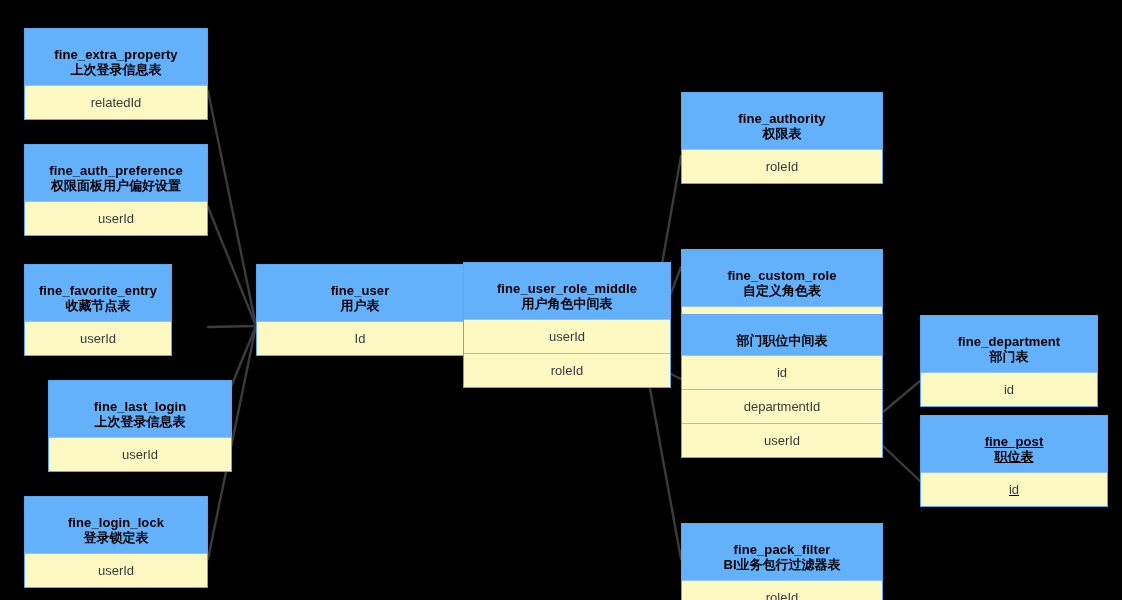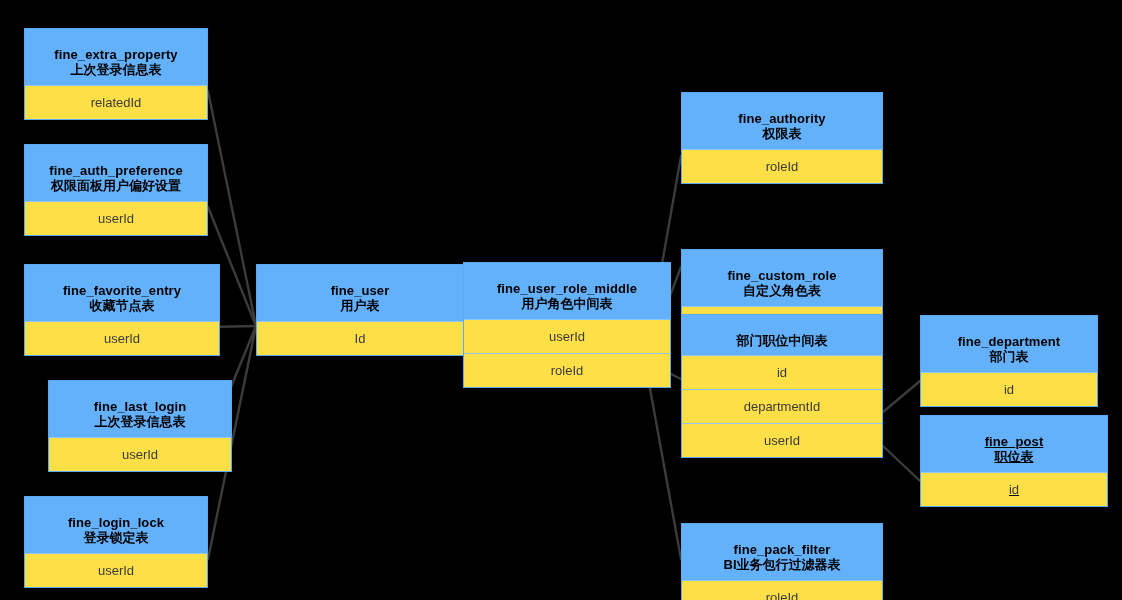--- a/index.html
+++ b/index.html
@@ -42,21 +42,21 @@
     display: block;
     white-space: nowrap;
   }
   .thead .tcn {
     font-weight: bold;
     font-size: 13px;
     display: block;
     white-space: nowrap;
   }
   .frow {
-    background: #fde047;
+    background: #fef9c3;
     color: #3a3a3a;
     text-align: center;
     font-size: 13px;
     height: 34px;
     line-height: 33px;
     border-top: 1px solid #8fc4f7;
     white-space: nowrap;
     overflow: hidden;
   }
   .frow:first-of-type { border-top: 1px solid #8fc4f7; }
@@ -87,21 +87,21 @@
         </div>
         <div class="frow">relatedId</div>
       </div>
       <div class="table" style="left: 24px; top: 144px; width: 184px;">
         <div class="thead">
           <span class="tname">fine_auth_preference</span>
           <span class="tcn">权限面板用户偏好设置</span>
         </div>
         <div class="frow">userId</div>
       </div>
-      <div class="table" style="left: 24px; top: 264px; width: 196px;">
+      <div class="table" style="left: 24px; top: 264px; width: 148px;">
         <div class="thead">
           <span class="tname">fine_favorite_entry</span>
           <span class="tcn">收藏节点表</span>
         </div>
         <div class="frow">userId</div>
       </div>
       <div class="table" style="left: 24px; top: 380px; width: 184px; margin-left: 24px;">
         <div class="thead">
           <span class="tname">fine_last_login</span>
           <span class="tcn">上次登录信息表</span>

